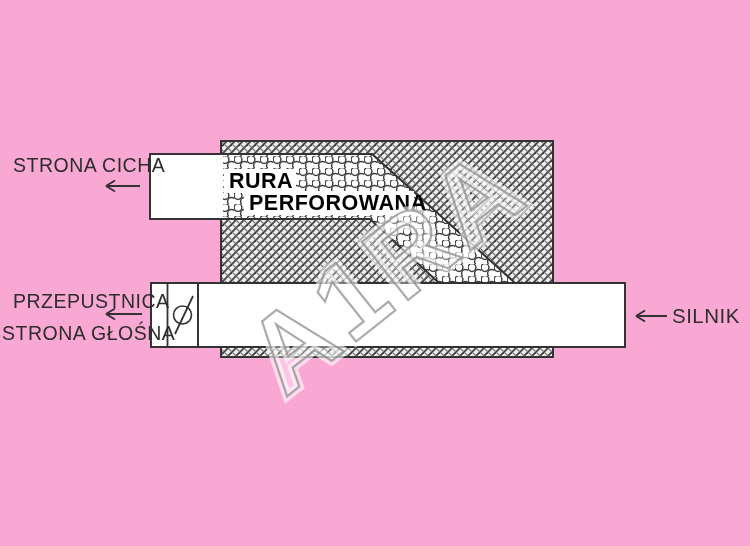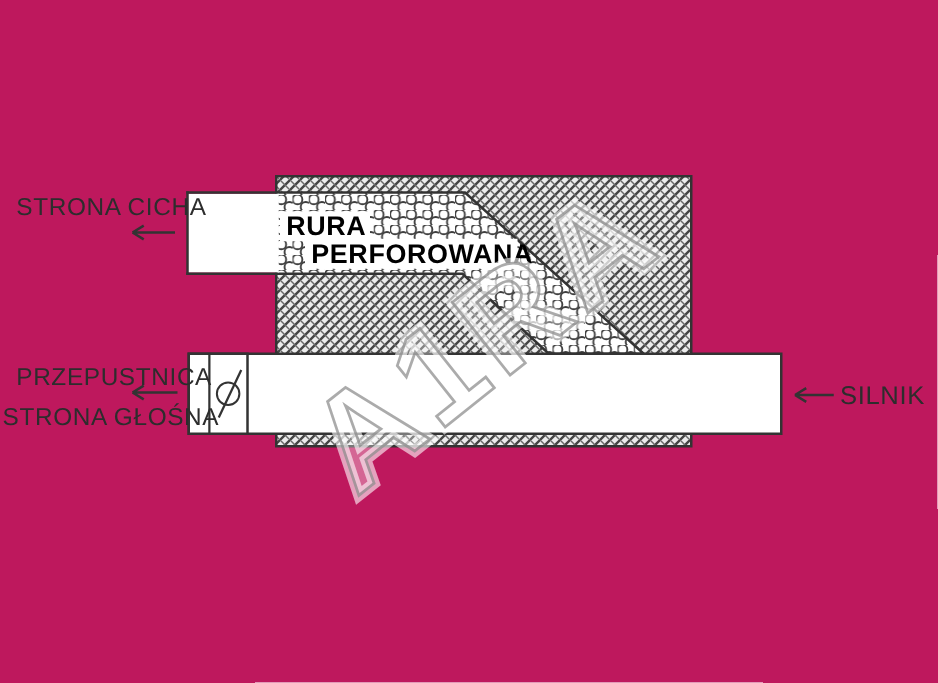--- a/index.html
+++ b/index.html
@@ -1,20 +1,20 @@
 <!DOCTYPE html>
 <html><head>
 <meta charset="utf-8">
 <style>
   html, body { margin: 0; padding: 0; background: #ffffff; }
   #stage {
     position: relative;
     width: 750px;
     height: 546px;
-    background: #be185d;
+    background: #f9a8d4;
     font-family: "Liberation Sans", "DejaVu Sans", sans-serif;
     overflow: hidden;
   }
   svg { display: block; }
   text.lbl {
     fill: #2d2d2d;
     font-family: "Liberation Sans", "DejaVu Sans", sans-serif;
     font-size: 19.5px;
     letter-spacing: 0.5px;
   }

